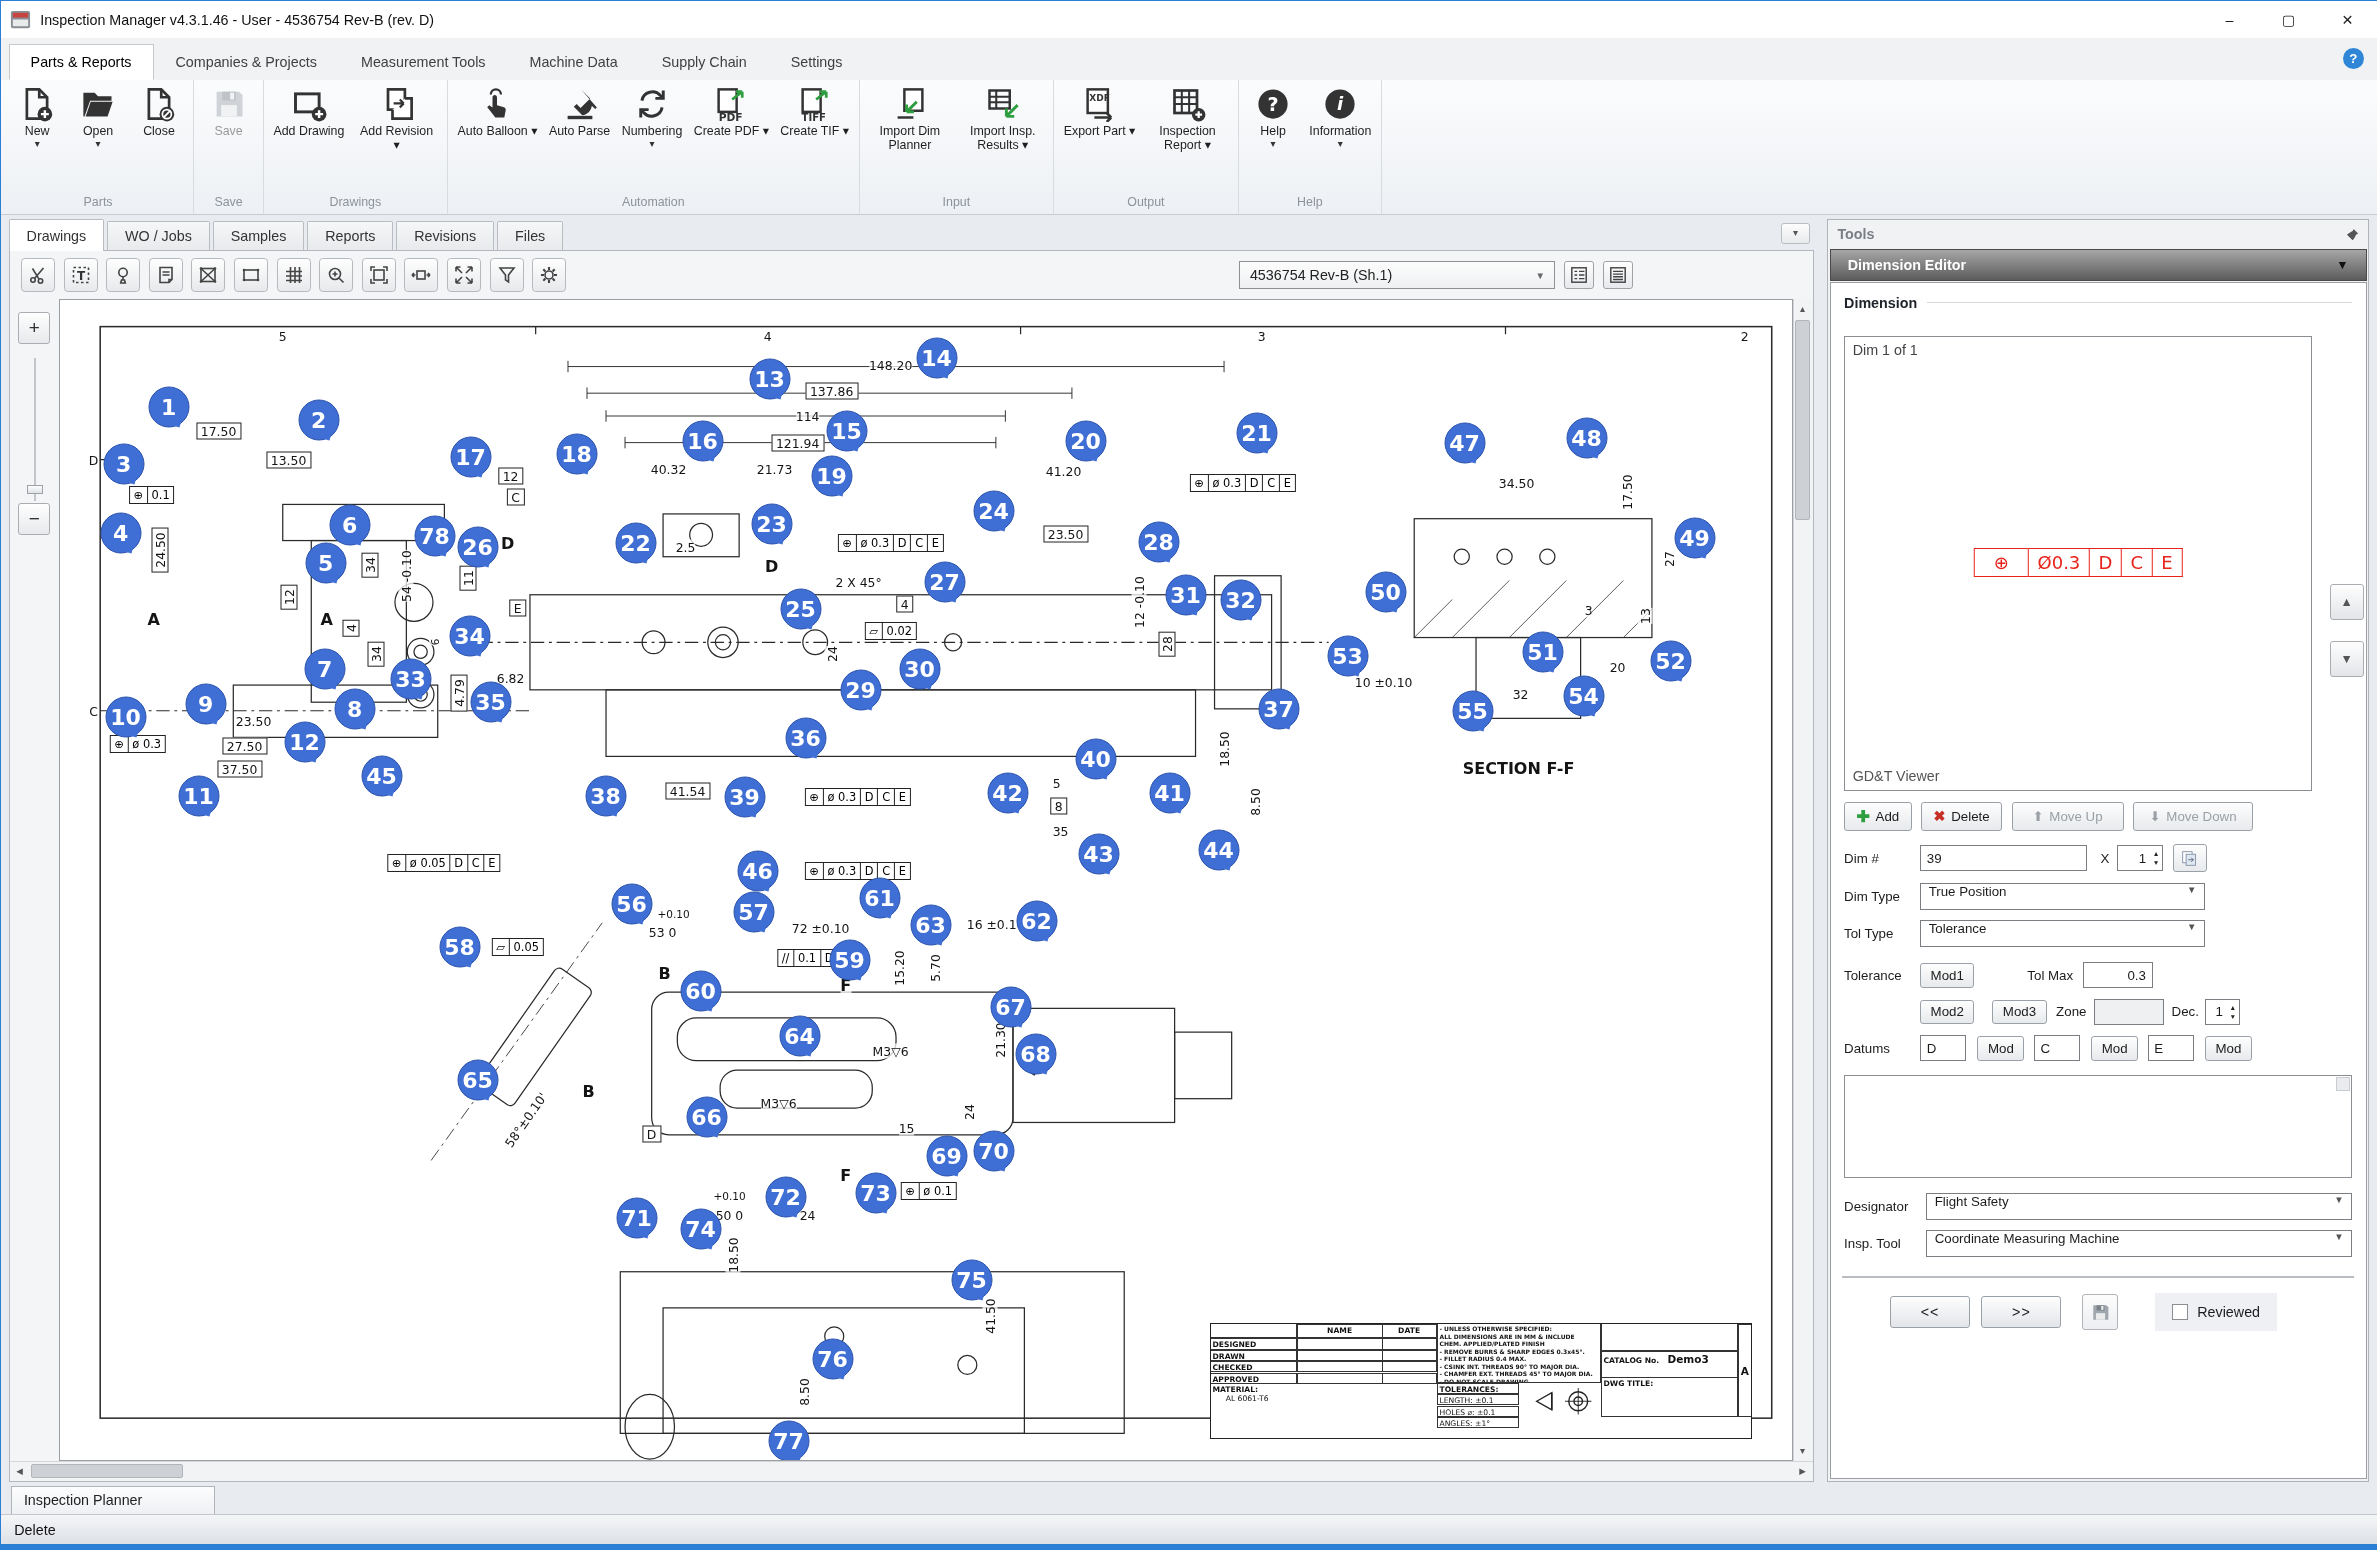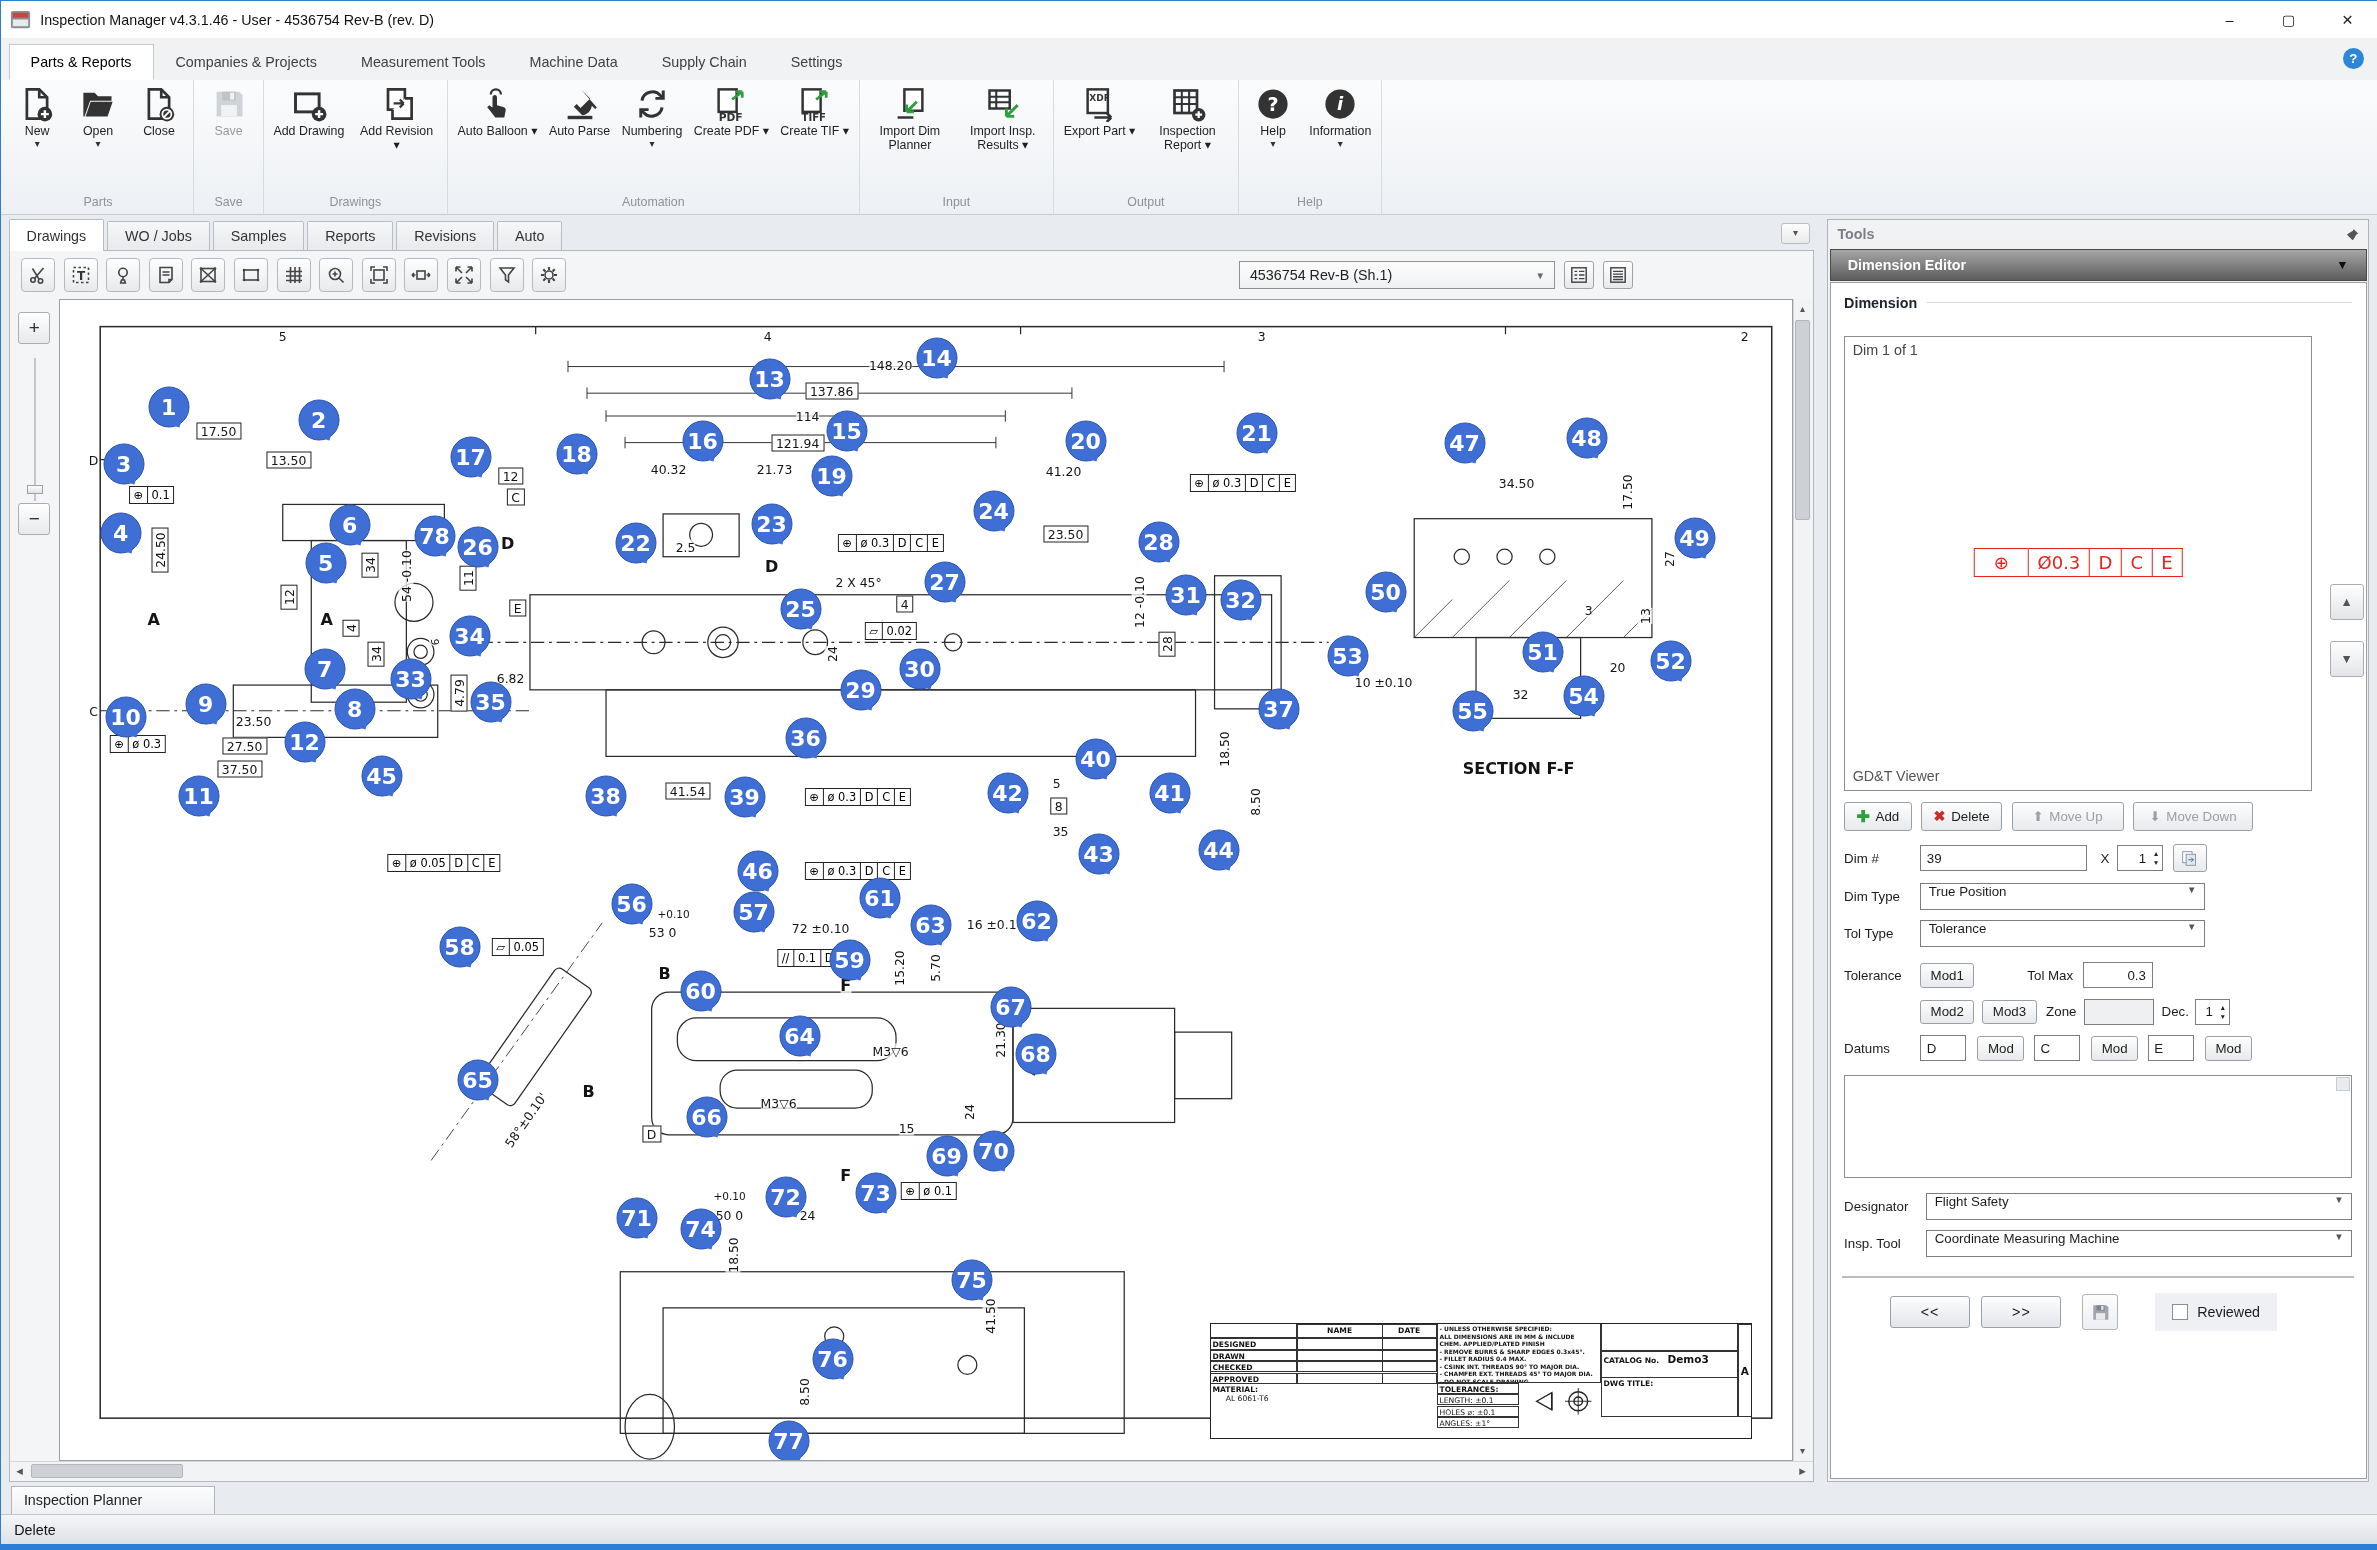--- a/index.html
+++ b/index.html
@@ -332,21 +332,21 @@
 
 <div class="workspace">
 
   <div class="viewer">
     <div class="doc-tabs" id="doc-tabs">
         <div class="dtab active">Drawings</div>
         <div class="dtab">WO / Jobs</div>
         <div class="dtab">Samples</div>
         <div class="dtab">Reports</div>
         <div class="dtab">Revisions</div>
-        <div class="dtab">Auto</div>
+        <div class="dtab">Files</div>
         <div class="tabs-collapse">▼</div>
       </div>
     <div class="viewer-body">
       <div class="vtoolbar" id="vtoolbar">
           <div class="vtbtn">
             <svg viewBox="0 0 20 20">
               <circle cx="5" cy="15" r="2.2" stroke="#444" fill="none" stroke-width="1.6"></circle>
               <circle cx="12.5" cy="16" r="2.2" stroke="#444" fill="none" stroke-width="1.6"></circle>
               <path d="M6.5 13.5L15.5 3M11 14.2L4.5 3.5" stroke="#444" fill="none" stroke-width="1.6"></path>
             </svg>
@@ -875,21 +875,21 @@
 
       <div class="frow" style="margin-top:15px;">
         <span class="flabel">Tolerance</span>
         <div class="modbtn">Mod1</div>
         <span style="margin-left:53px;">Tol Max</span>
         <div class="tin" style="width:70px;margin-left:9.5px;justify-content:flex-end;">0.3</div>
       </div>
       <div class="frow">
         <span class="flabel"></span>
         <div class="modbtn">Mod2</div>
-        <div class="modbtn" style="margin-left:8px;">Mod3</div>
+        <div class="modbtn" style="margin-left:18px;">Mod3</div>
         <span style="margin-left:9.5px;">Zone</span>
         <div class="tin" style="width:70px;margin-left:7.6px;background:#eef0f2;"></div>
         <span style="margin-left:7.6px;">Dec.</span>
         <div class="spin" style="margin-left:5.7px;">
           <span class="val" style="width:21px;">1</span>
           <span class="arr">
               <span>▲</span>
               <span>▼</span>
             </span>
         </div>

